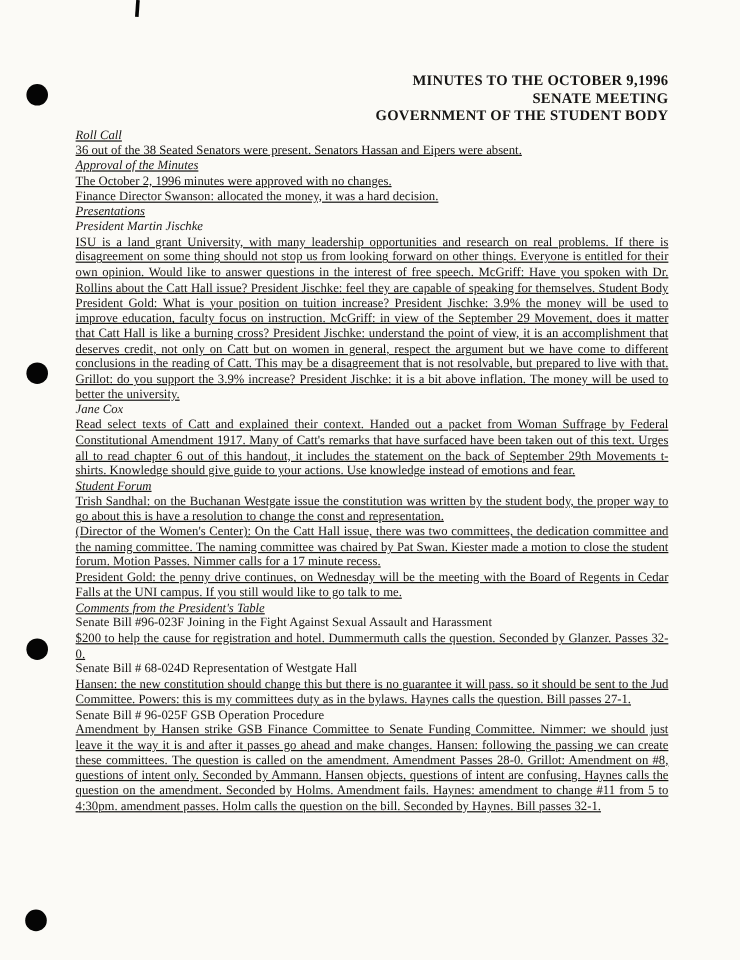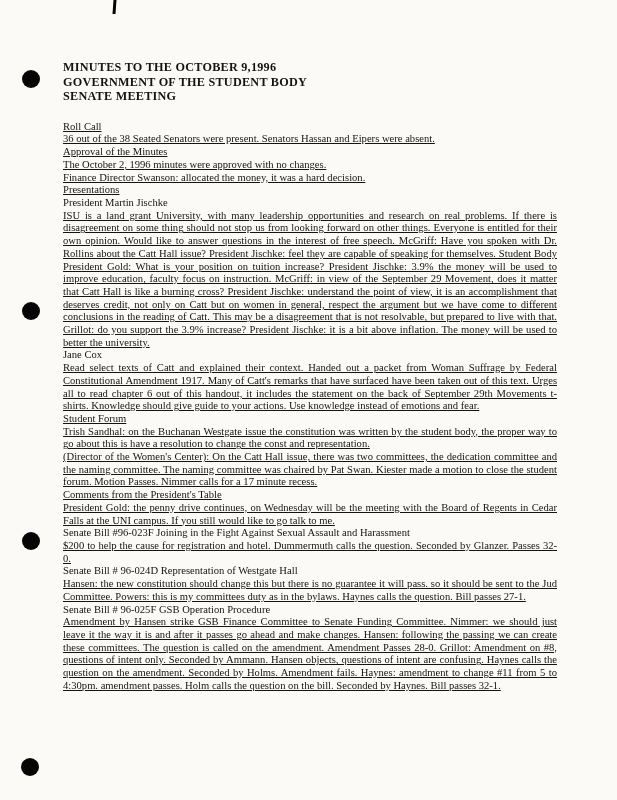--- a/index.html
+++ b/index.html
@@ -38,81 +38,81 @@
   }
 
   .doc {
     position: absolute;
     left: 63px;
     top: 60px;
     width: 494px;
   }
 
   .title-block {
-    text-align: left;
+    text-align: right;
     font-weight: bold;
     font-size: 12.2px;
     line-height: 14.6px;
     letter-spacing: 0.25px;
-    margin-bottom: 17px;
+    margin-bottom: 4px;
   }
 
   .block {
     font-size: 10.6px;
     line-height: 12.7px;
   }
-  .sec-heading { text-decoration: underline; }
-  .speaker     { }
+  .sec-heading { text-decoration: underline; font-style: italic; }
+  .speaker     { font-style: italic; }
   .bill-title  { font-weight: normal; }
   .para        { text-align: justify; text-decoration: underline; }
 </style>
 </head>
 <body>
 
 <div class="scan-page">
 
   <div class="top-mark"></div>
   <div class="punch-hole punch-1"></div>
   <div class="punch-hole punch-2"></div>
   <div class="punch-hole punch-3"></div>
   <div class="punch-hole punch-4"></div>
 
   <div class="doc">
 
     <div class="title-block">
       <div>MINUTES TO THE OCTOBER 9,1996</div>
+      <div>SENATE MEETING</div>
       <div>GOVERNMENT OF THE STUDENT BODY</div>
-      <div>SENATE MEETING</div>
     </div>
 
     <div class="block sec-heading">Roll Call</div>
     <div class="block para">36 out of the 38 Seated Senators were present.  Senators Hassan and Eipers were absent.</div>
 
     <div class="block sec-heading">Approval of the Minutes</div>
     <div class="block para">The October 2, 1996 minutes were approved with no changes.</div>
 
     <div class="block para">Finance Director Swanson:  allocated the money, it was a hard decision.</div>
 
     <div class="block sec-heading">Presentations</div>
     <div class="block speaker">President Martin Jischke</div>
     <div class="block para">ISU is a land grant University, with many leadership opportunities and research on real problems.  If there is disagreement on some thing should not stop us from looking forward on other things.  Everyone is entitled for their own opinion.  Would like to answer questions in the interest of free speech.  McGriff:  Have you spoken with Dr. Rollins about the Catt Hall issue?  President Jischke: feel they are capable of speaking for themselves.  Student Body President Gold:  What is your position on tuition increase?  President Jischke:  3.9%  the money will be used to improve education,  faculty focus on instruction.  McGriff:  in view of the September 29 Movement, does it matter that Catt Hall is like a burning cross?  President Jischke:  understand the point of view, it is an accomplishment that deserves credit, not only on Catt but on women in general, respect the argument but we have come to different conclusions in the reading of Catt.  This may be a disagreement that is not resolvable, but prepared to live with that.  Grillot:  do you support the 3.9% increase?  President Jischke:  it is a bit above inflation.  The money will be used to better the university.</div>
     <div class="block speaker">Jane Cox</div>
     <div class="block para">Read select texts of Catt and explained their context.  Handed out a packet from Woman Suffrage by Federal Constitutional Amendment 1917.  Many of Catt's remarks that have surfaced have been taken out of this text.  Urges all to read chapter 6 out of this handout, it includes the statement on the back of September 29th Movements t-shirts.  Knowledge should give guide to your actions.  Use knowledge instead of emotions and fear.</div>
 
     <div class="block sec-heading">Student Forum</div>
     <div class="block para">Trish Sandhal:  on the Buchanan Westgate issue the constitution was written by the student body, the proper way to go about this is have a resolution to change the const and representation.</div>
     <div class="block para">(Director of the Women's Center):  On the Catt Hall issue, there was two committees, the dedication committee and the naming committee.  The naming committee was chaired by Pat Swan.  Kiester made a motion to close the student forum.  Motion Passes.  Nimmer calls for a 17 minute recess.</div>
 
+    <div class="block para">President Gold:  the penny drive continues, on Wednesday will be the meeting with the Board of Regents in Cedar Falls at the UNI campus.  If you still would like to go talk to me.</div>
     <div class="block sec-heading">Comments from the President's Table</div>
-    <div class="block para">President Gold:  the penny drive continues, on Wednesday will be the meeting with the Board of Regents in Cedar Falls at the UNI campus.  If you still would like to go talk to me.</div>
 
 
     <div class="block bill-title">Senate Bill #96-023F Joining in the Fight Against Sexual Assault and Harassment</div>
     <div class="block para">$200 to help the cause for registration and hotel.  Dummermuth calls the question.  Seconded by Glanzer.  Passes 32-0.</div>
 
-    <div class="block bill-title">Senate Bill # 96-024D Representation of Westgate Hall</div>
+    <div class="block bill-title">Senate Bill # 68-024D Representation of Westgate Hall</div>
     <div class="block para">Hansen: the new constitution should change this but there is no guarantee it will pass.  so it should be sent to the Jud Committee.  Powers:  this is my committees duty as in the bylaws.  Haynes calls the question.  Bill passes 27-1.</div>
 
     <div class="block bill-title">Senate Bill # 96-025F GSB Operation Procedure</div>
     <div class="block para">Amendment by Hansen strike GSB Finance Committee to Senate Funding Committee.  Nimmer: we should just leave it the way it is and after it passes go ahead and make changes.  Hansen:  following the passing we can create these committees.  The question is called on the amendment.  Amendment Passes 28-0.  Grillot: Amendment on #8, questions of intent only.  Seconded by Ammann.  Hansen objects, questions of intent are confusing.  Haynes calls the question on the amendment.  Seconded by Holms.  Amendment fails.  Haynes: amendment to change #11 from 5 to 4:30pm.  amendment passes.  Holm calls the question on the bill.  Seconded by Haynes.  Bill passes 32-1.</div>
 
   </div>
 </div>
 
 </body></html>

